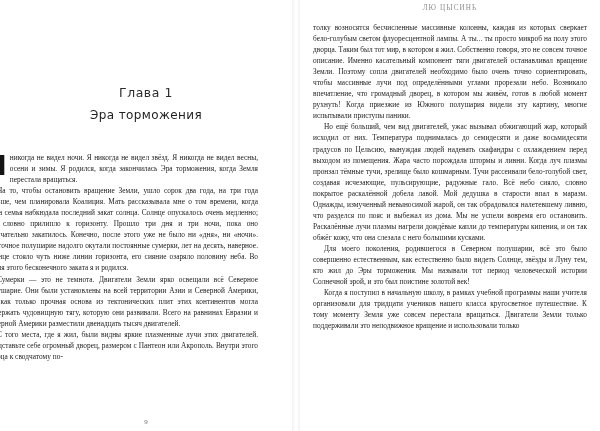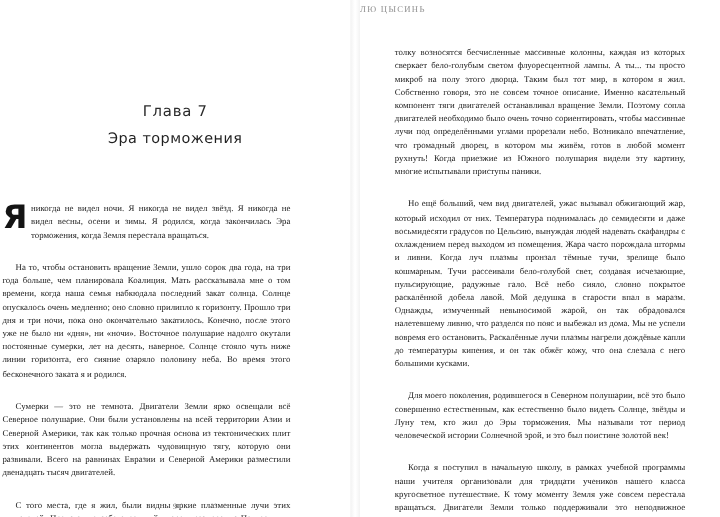--- a/index.html
+++ b/index.html
@@ -53,20 +53,21 @@
     height: 431px;
     background: linear-gradient(to right, #f2f2f2 0%, #ffffff 45%, #ffffff 55%, #f3f3f3 100%);
   }
 
   
   .running-head {
     position: absolute;
     top: 4px;
     left: 0;
     width: 100%;
+    text-align: center;
     font-family: "Liberation Serif", serif;
     font-size: 7.2px;
     letter-spacing: 1.1px;
     color: #8e8e8e;
     text-transform: uppercase;
     white-space: nowrap;
   }
 
   
   .chapter-block {
@@ -111,21 +112,21 @@
     left: 13px;
     top: 22px;
     width: 274px;
     font-size: 7.35px;
     line-height: 11.05px;
     text-align: justify;
     color: #1a1a1a;
     letter-spacing: 0.02px;
   }
   .body-left p, .body-right p {
-    margin: 16px;
+    margin: 0;
     text-indent: 11px;
   }
   .body-left p.noindent, .body-right p.noindent {
     text-indent: 0;
   }
 
   
   .dropcap {
     float: left;
     font-family: "DejaVu Sans", sans-serif;
@@ -152,21 +153,21 @@
   .folio-right { left: 0; width: 300px; }
 </style>
 </head>
 <body>
 
 <div class="spread">
 
   <div class="page-left">
 
     <div class="chapter-block">
-      <div class="chapter-number">Глава 7</div>
+      <div class="chapter-number">Глава 1</div>
       <div class="chapter-title">Эра торможения</div>
     </div>
 
     <div class="body-left">
       <p class="noindent"><span class="dropcap">Я</span><span>никогда не видел ночи. Я никогда не видел звёзд. Я никогда не видел весны, осени и зимы. Я родился, когда закончилась Эра торможения, когда Земля перестала вращаться.</span></p>
       <p><span>На то, чтобы остановить вращение Земли, ушло сорок два года, на три года больше, чем планировала Коалиция. Мать рассказывала мне о том времени, когда наша семья набкюдала последний закат солнца. Солнце опускалось очень медленно; оно словно прилипло к горизонту. Прошло три дня и три ночи, пока оно окончательно закатилось. Конечно, после этого уже не было ни «дня», ни «ночи». Восточное полушарие надолго окутали постоянные сумерки, лет на десять, наверное. Солнце стояло чуть ниже линии горизонта, его сияние озаряло половину неба. Во время этого бесконечного заката я и родился.</span></p>
       <p><span>Сумерки — это не темнота. Двигатели Земли ярко освещали всё Северное полушарие. Они были установлены на всей территории Азии и Северной Америки, так как только прочная основа из тектонических плит этих континентов могла выдержать чудовищную тягу, которую они развивали. Всего на равнинах Евразии и Северной Америки разместили двенадцать тысяч двигателей.</span></p>
       <p><span>С того места, где я жил, были видны яркие плазменные лучи этих двигателей. Представьте себе огромный дворец, размером с Пантеон или Акрополь. Внутри этого дворца к сводчатому по-</span></p>
     </div>
 

